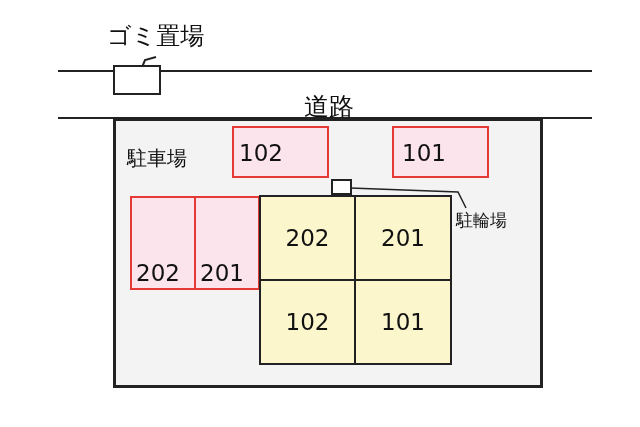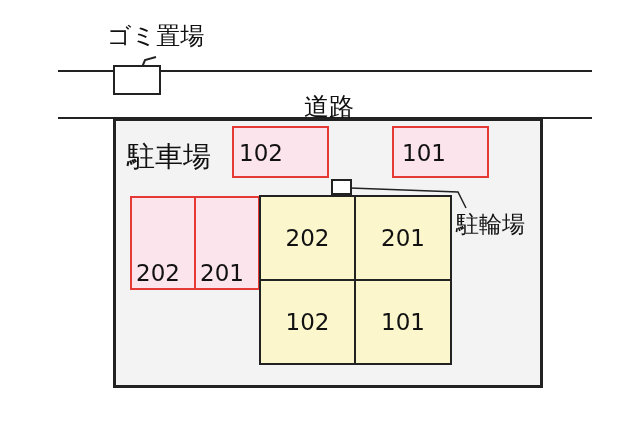--- a/index.html
+++ b/index.html
@@ -21,41 +21,41 @@
   <polyline points="8,22 15,5 26,2" fill="none" stroke="#222" stroke-width="2"></polyline>
 </svg>
 
 <div class="road-line" style="top:70px;"></div>
 <div class="road-line" style="top:117px;"></div>
 <div class="small-box" style="left:113px; top:65px; width:48px; height:30px;"></div>
 <div class="label" style="left:304px; top:78px; font-size:25px;margin-top:12px;">道路</div>
 
 <div class="lot"></div>
 
-<div class="label" style="left:127px; top:138px; font-size:28px;">駐車場</div>
+<div class="label" style="left:127px; top:145px; font-size:20px;">駐車場</div>
 
 <div class="spot" style="left:232px; top:126px; width:97px; height:52px; padding:12px 0 0 5px;">
   <span>102</span>
 </div>
 <div class="spot" style="left:392px; top:126px; width:97px; height:52px; padding:12px 0 0 8px;">
   <span>101</span>
 </div>
 
 <div class="spot" style="left:130px; top:196px; width:66px; height:94px; padding:62px 0 0 4px;">
   <span>202</span>
 </div>
 <div class="spot" style="left:194px; top:196px; width:66px; height:94px; padding:62px 0 0 4px;">
   <span>201</span>
 </div>
 
 <div class="small-box" style="left:331px; top:179px; width:21px; height:16px;"></div>
 <svg class="abs" style="left:350px; top:180px;" width="120" height="30">
   <polyline points="0,8 108,12 116,28" fill="none" stroke="#222" stroke-width="1.5"></polyline>
 </svg>
-<div class="label" style="left:456px; top:209px; font-size:23px;text-align:center;">駐輪場</div>
+<div class="label" style="left:456px; top:209px; font-size:17px;text-align:center;">駐輪場</div>
 
 <div class="unit" style="left:259px; top:195px; width:97px; height:86px;">
   <span>202</span>
 </div>
 <div class="unit" style="left:354px; top:195px; width:98px; height:86px;">
   <span>201</span>
 </div>
 <div class="unit" style="left:259px; top:279px; width:97px; height:86px;">
   <span>102</span>
 </div>

